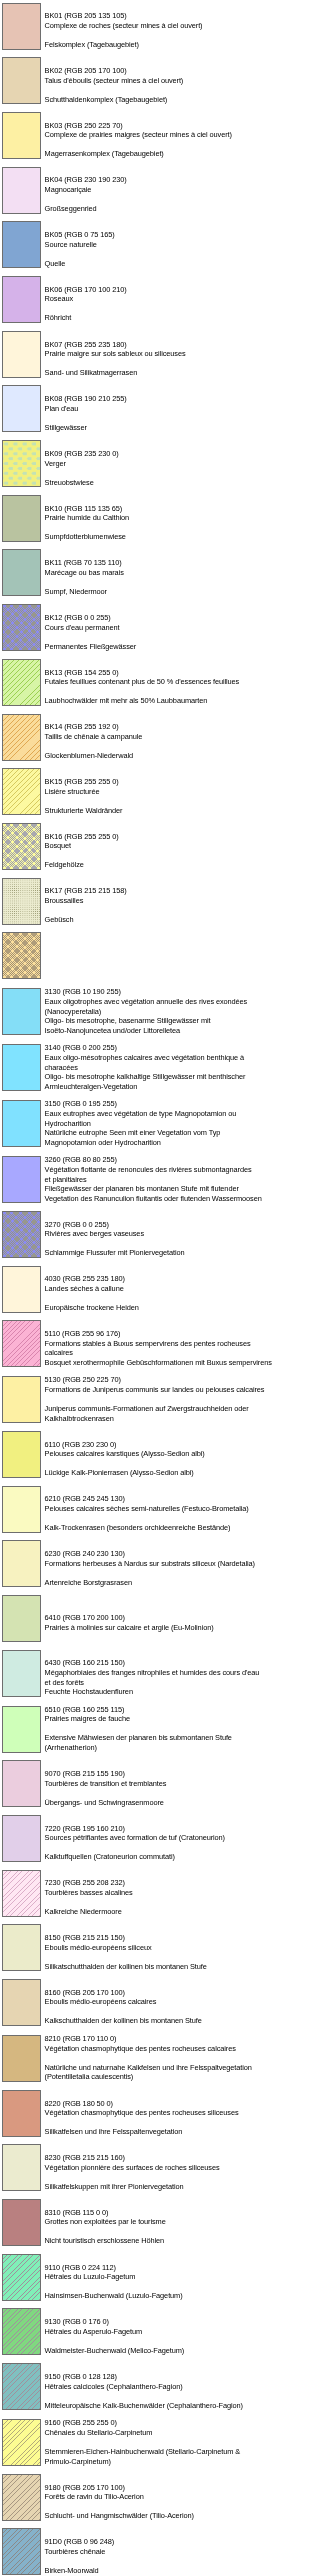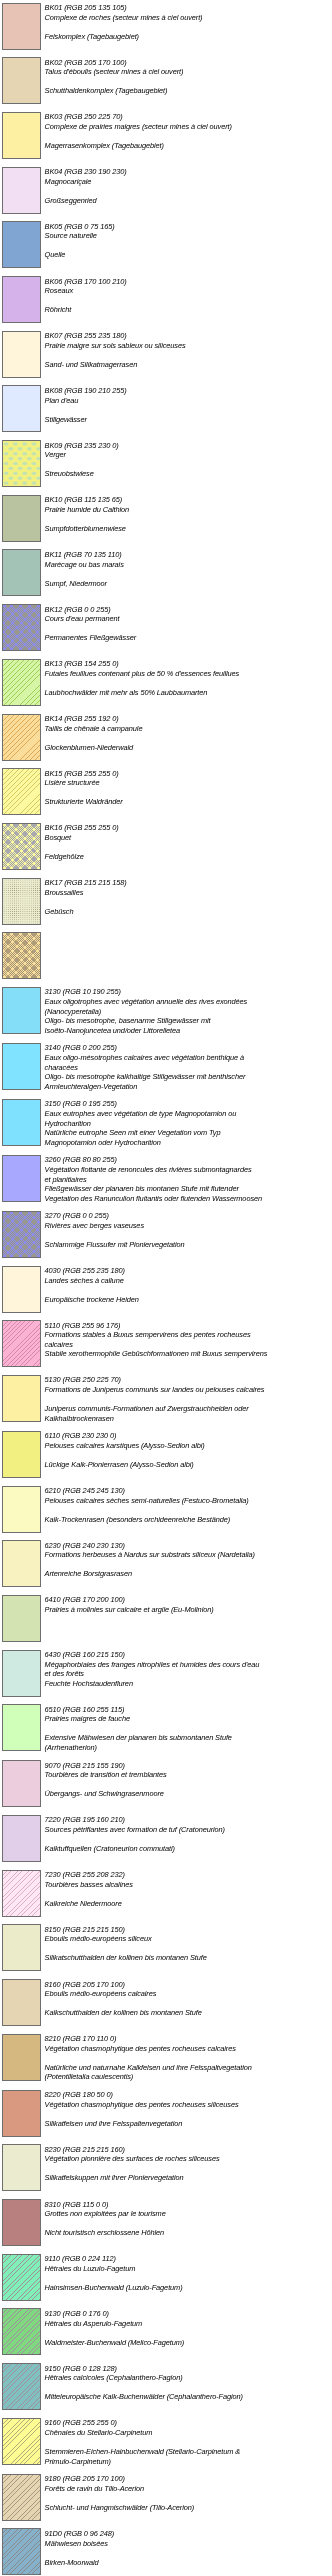--- a/index.html
+++ b/index.html
@@ -6,23 +6,22 @@
   body{
     width:333px;height:2648px;overflow:hidden;
     font-family:"Liberation Sans","DejaVu Sans",sans-serif;
     color:#000;
     box-sizing:border-box;
     padding:2.6px 0 2.6px 0;
   }
   .legend{width:333px;}
   .legend-row{
     display:flex;
-    align-items:flex-start;
+    align-items:flex-end;
     margin:0 0 7.7px 0;
-    font-style:italic;
   }
   .legend-row:last-child{margin-bottom:0;}
   .swatch{
     flex:none;
     width:37px;height:45px;
     border:0.5px solid #6e6e6e;
     margin-left:1.5px;
   }
   .txt{
     flex:1;
@@ -353,21 +352,21 @@
 
   <div class="legend-row">
     <div class="swatch" style="background-color: rgb(251, 179, 212); background-image: repeating-linear-gradient(135deg, rgb(217, 133, 174) 0px, rgb(217, 133, 174) 0.6px, transparent 0.6px, transparent 3.1px);"></div>
     <div class="txt">
       <div class="t-title tl">5110 (RGB 255 96 176)</div>
       <div class="t-fr">
           <div class="tl">Formations stables à Buxus sempervirens des pentes rocheuses</div>
           <div class="tl">calcaires</div>
         </div>
       <div class="t-de">
-          <div class="tl">Stabile xerothermophile Gebüschformationen mit Buxus sempervirens</div>
+          <div class="tl">Bosquet xerothermophile Gebüschformationen mit Buxus sempervirens</div>
         </div>
     </div>
   </div>
 
   <div class="legend-row">
     <div class="swatch" style="background-color: rgb(253, 240, 163);"></div>
     <div class="txt">
       <div class="t-title tl">5130 (RGB 250 225 70)</div>
       <div class="t-fr">
           <div class="tl">Formations de Juniperus communis sur landes ou pelouses calcaires</div>
@@ -638,21 +637,21 @@
           <div class="tl">Schlucht- und Hangmischwälder (Tilio-Acerion)</div>
         </div>
     </div>
   </div>
 
   <div class="legend-row">
     <div class="swatch" style="background-color: rgb(133, 178, 202); background-image: repeating-linear-gradient(135deg, rgb(138, 138, 138) 0px, rgb(138, 138, 138) 0.5px, transparent 0.5px, transparent 2.6px);"></div>
     <div class="txt">
       <div class="t-title tl">91D0 (RGB 0 96 248)</div>
       <div class="t-fr">
-          <div class="tl">Mähwiesen boisées</div>
+          <div class="tl">Tourbières chênaie</div>
         </div>
       <div class="t-de">
           <div class="tl">Birken-Moorwald</div>
         </div>
     </div>
   </div>
 
   <div class="legend-row">
     <div class="swatch" style="background-color: rgb(133, 178, 202); background-image: repeating-linear-gradient(135deg, rgb(138, 138, 138) 0px, rgb(138, 138, 138) 0.5px, transparent 0.5px, transparent 2.6px);"></div>
     <div class="txt">

